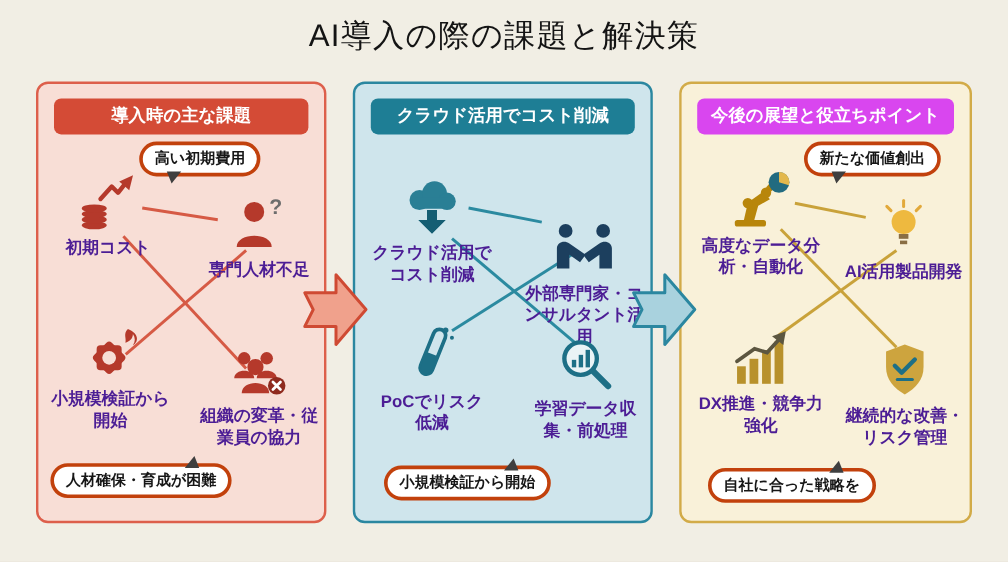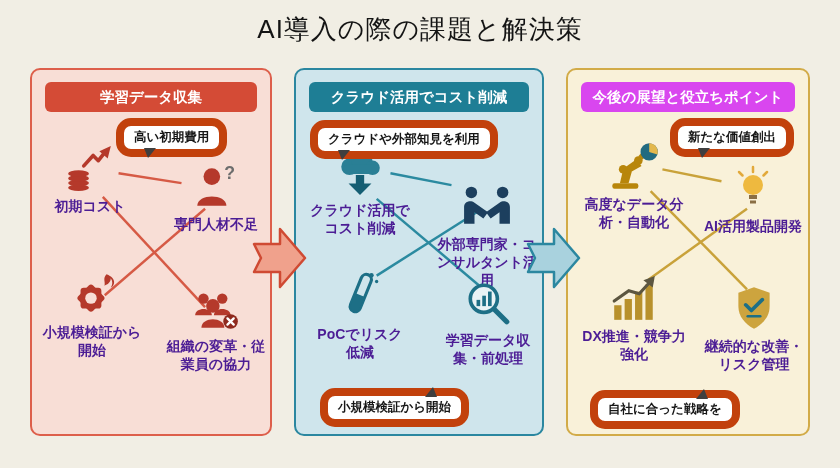--- a/index.html
+++ b/index.html
@@ -31,21 +31,21 @@
   .connectors { position:absolute; left:0; top:0; width:100%; height:100%; z-index:0; pointer-events:none; }
   .item {
     position:absolute; display:flex; flex-direction:column; align-items:center;
     text-align:center; z-index:1;
   }
   .item .label {
     margin-top:3px; font-size:14px; font-weight:bold; color:#4c1d95; line-height:1.3;
   }
   .icon svg { display:block; }
   .bubble {
-    position:absolute; z-index:3; background:#ffffff; border:8px solid #c2410c;
+    position:absolute; z-index:3; background:#ffffff; border:3px solid #c2410c;
     border-radius:15px; padding:3px 10px; font-size:12.5px; font-weight:bold;
     color:#161616; white-space:nowrap;
   }
   .tail-bl::after {
     content:""; position:absolute; left:20px; bottom:-9px; width:0; height:0;
     border-left:4px solid transparent; border-right:8px solid transparent;
     border-top:10px solid #3f3f3f;
   }
   .tail-tr::after {
     content:""; position:absolute; right:24px; top:-9px; width:0; height:0;
@@ -62,21 +62,21 @@
 <div class="canvas">
 
   <h1 class="title">AI導入の際の課題と解決策</h1>
 
   <section class="panel panel-red">
     <svg class="connectors" viewBox="0 0 242 368">
       <line x1="88" y1="104" x2="152" y2="114" stroke="#d65a45" stroke-width="2.5"></line>
       <line x1="72" y1="128" x2="176" y2="240" stroke="#d65a45" stroke-width="2.5"></line>
       <line x1="176" y1="140" x2="74" y2="228" stroke="#d65a45" stroke-width="2.5"></line>
     </svg>
-    <div class="panel-header hdr-red">学習データ収集</div>
+    <div class="panel-header hdr-red">導入時の主な課題</div>
 
     <div class="bubble tail-bl" style="left:84px; top:48px;">高い初期費用</div>
 
     <div class="item" style="left:10px; top:74px; width:96px;">
       <span class="icon">
         <svg width="50" height="50" viewBox="0 0 48 48">
           <g fill="#b5392b">
             <ellipse cx="13" cy="42" rx="10" ry="3.2"></ellipse>
             <ellipse cx="13" cy="37.5" rx="10" ry="3.2"></ellipse>
             <ellipse cx="13" cy="33" rx="10" ry="3.2"></ellipse>
@@ -125,35 +125,35 @@
             <circle cx="21" cy="21" r="6.5"></circle>
             <path d="M10 42 c0-11 22-11 22 0 z"></path>
           </g>
           <circle cx="38" cy="36" r="7" fill="#8f2a1e"></circle>
           <path d="M35 33 l6 6 M41 33 l-6 6" stroke="#ffffff" stroke-width="2.2" stroke-linecap="round"></path>
         </svg>
       </span>
       <span class="label">組織の変革・従業員の協力</span>
     </div>
 
+    <div class="bubble tail-tr" style="left:10px; top:316px;">人材確保・育成が困難</div>
   </section>
 
   <svg class="flow-arrow arrow-red" width="56" height="64" viewBox="0 0 56 64">
     <polygon points="2,18 28,18 28,3 53,32 28,61 28,46 2,46 9,32" fill="#f0a18c" stroke="#cf4a33" stroke-width="2.5" stroke-linejoin="round"></polygon>
   </svg>
 
   <section class="panel panel-teal">
     <svg class="connectors" viewBox="0 0 250 368">
       <line x1="96" y1="104" x2="158" y2="116" stroke="#2b8aa0" stroke-width="2.5"></line>
       <line x1="82" y1="130" x2="186" y2="218" stroke="#2b8aa0" stroke-width="2.5"></line>
       <line x1="186" y1="142" x2="82" y2="208" stroke="#2b8aa0" stroke-width="2.5"></line>
     </svg>
     <div class="panel-header hdr-teal">クラウド活用でコスト削減</div>
 
-    <div class="bubble tail-bl" style="left:14px; top:50px;">クラウドや外部知見を利用</div>
 
     <div class="item" style="left:12px; top:78px; width:104px;">
       <span class="icon">
         <svg width="50" height="50" viewBox="0 0 48 48">
           <g fill="#2a7f95">
             <circle cx="14" cy="18" r="8"></circle>
             <circle cx="26" cy="13" r="10"></circle>
             <circle cx="36" cy="19" r="7"></circle>
             <rect x="8" y="16" width="34" height="9" rx="4.5"></rect>
           </g>

